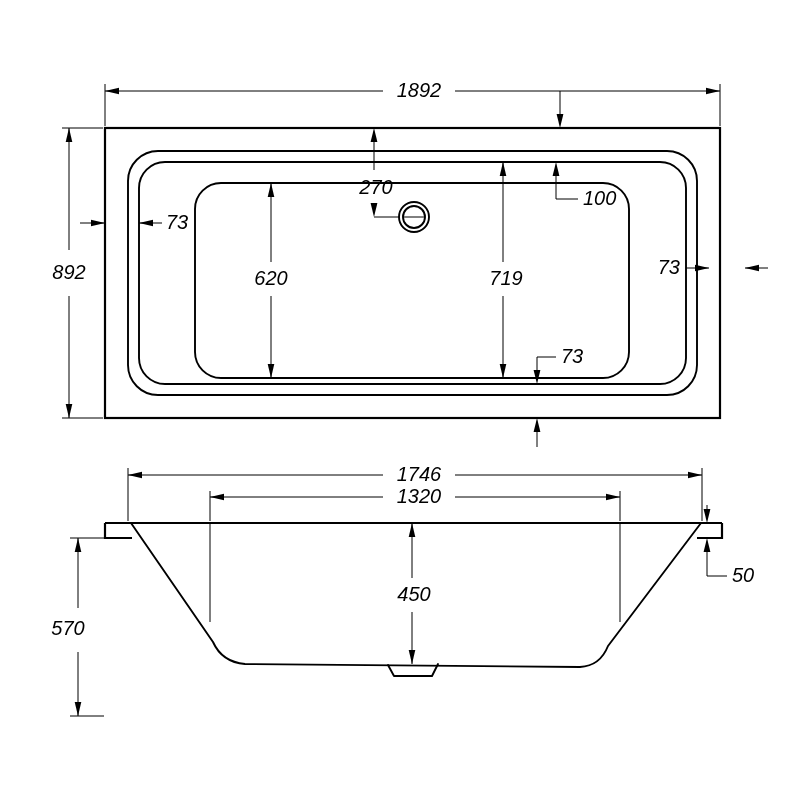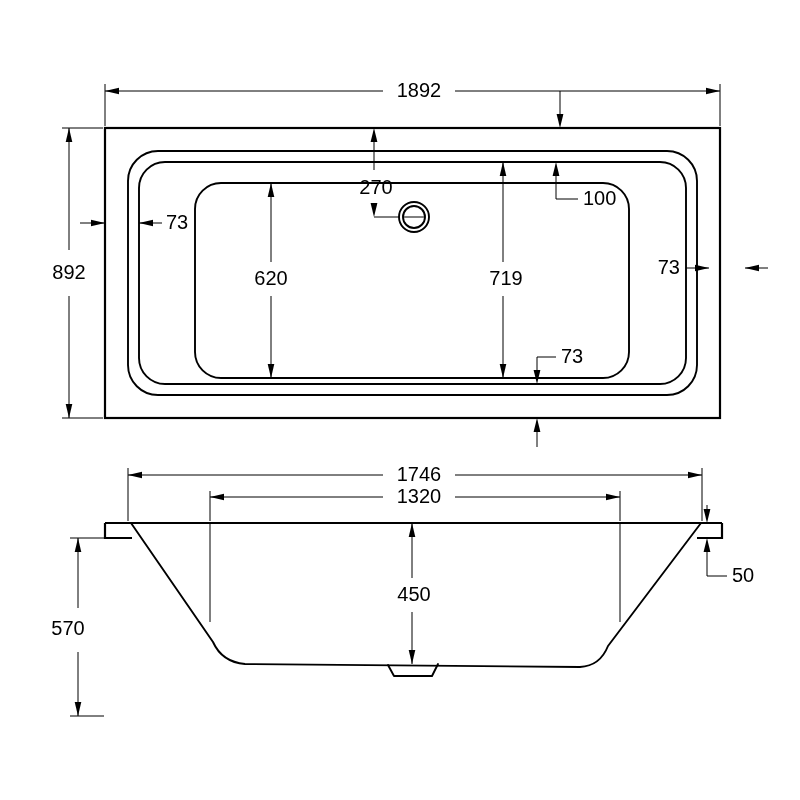--- a/index.html
+++ b/index.html
@@ -10,20 +10,21 @@
   body {
     width: 800px;
     height: 800px;
     font-family: "Liberation Sans", sans-serif;
     overflow: hidden;
   }
   #drawing-root {
     position: relative;
     width: 800px;
     height: 672px;
+    font-style: italic;
   }
   svg#technical-drawing {
     display: block;
     width: 800px;
     height: 800px;
     background: #ffffff;
   }
   .outline {
     fill: none;
     stroke: #000000;

